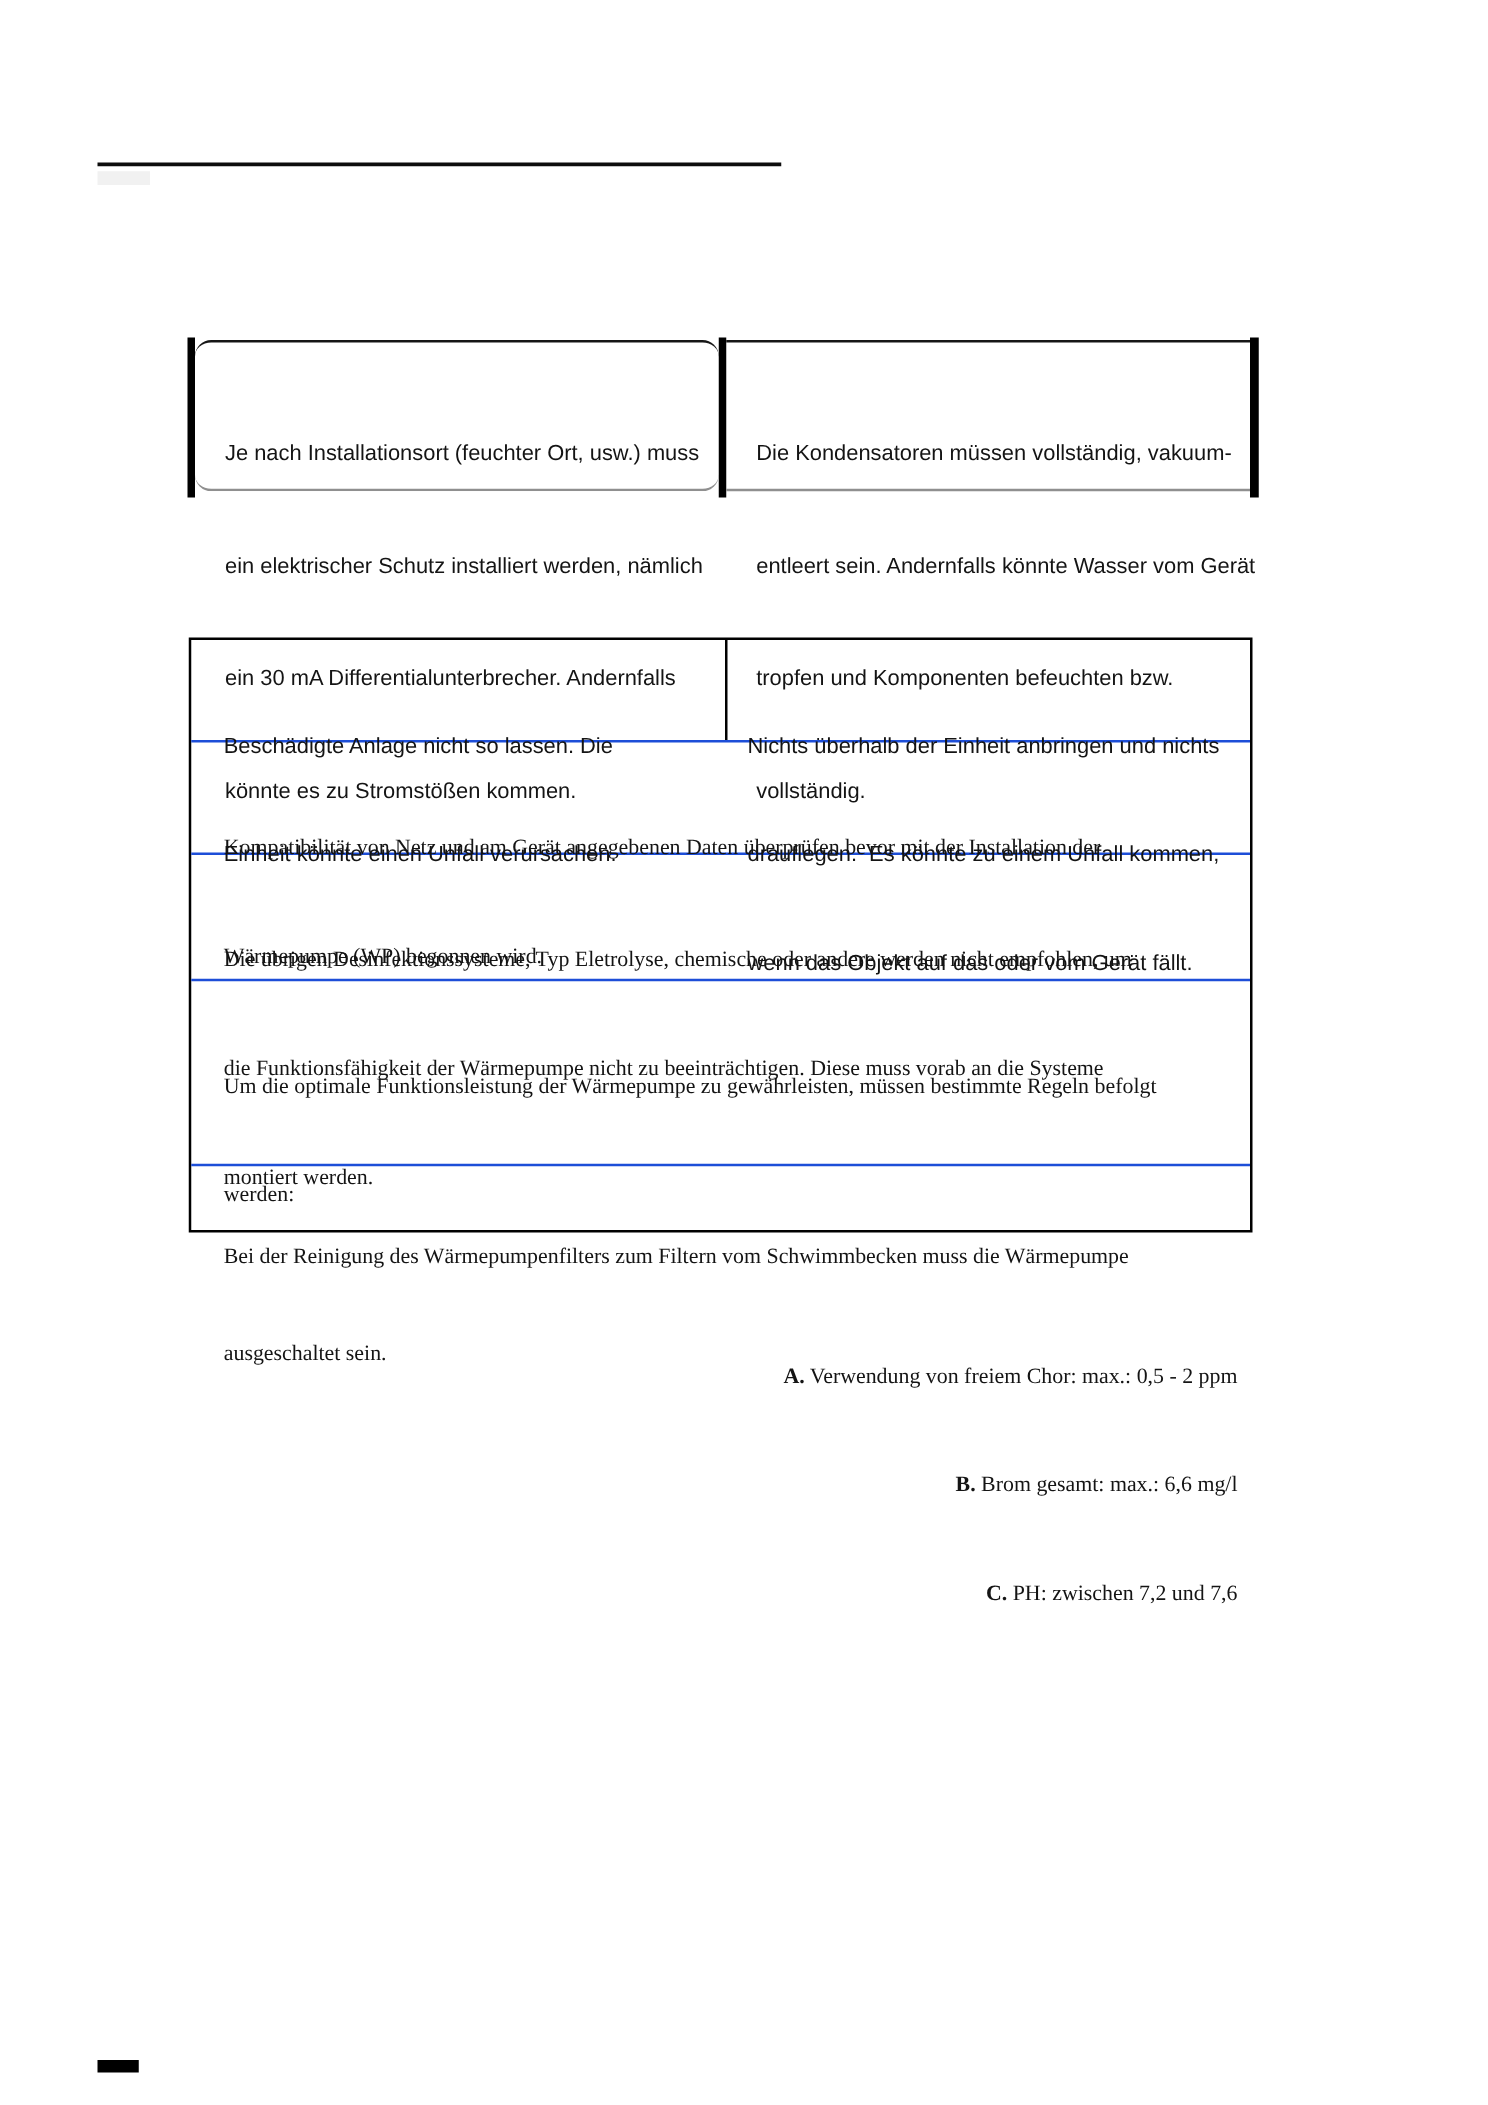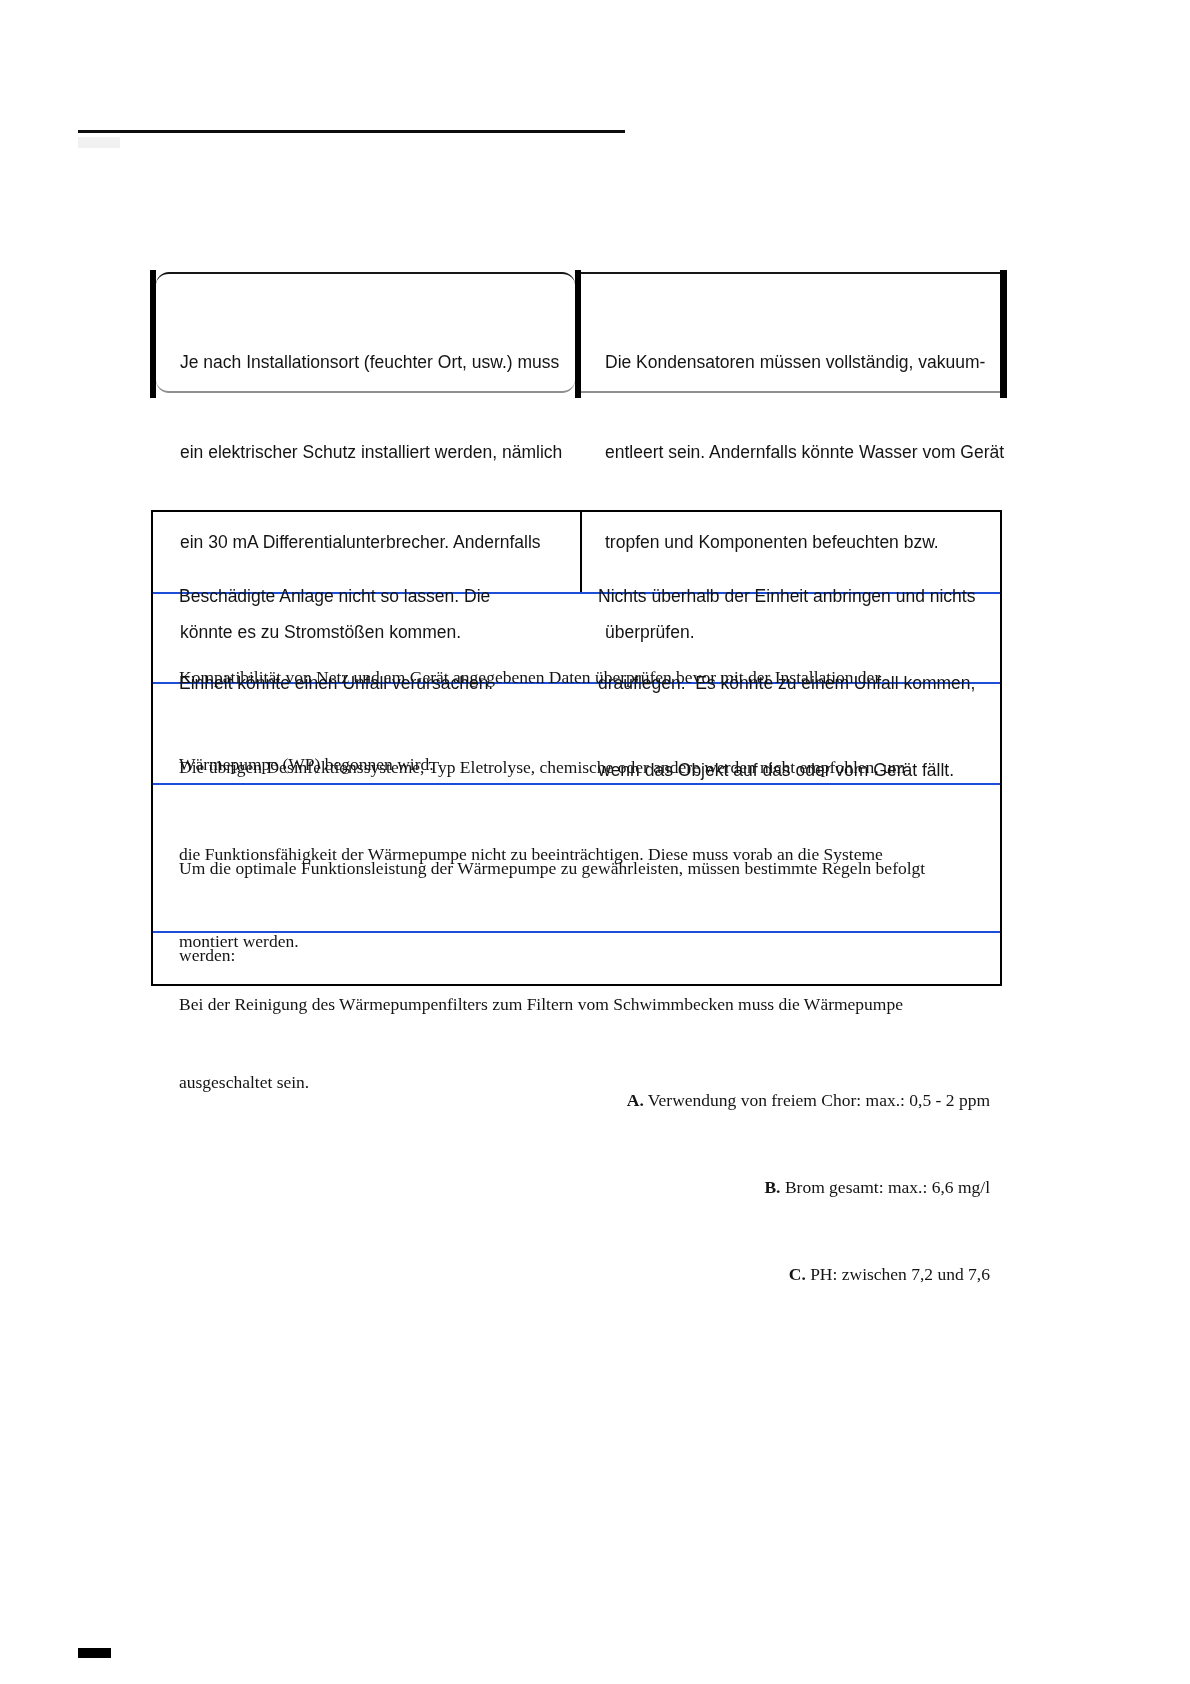--- a/index.html
+++ b/index.html
@@ -106,21 +106,21 @@
   <div>Je nach Installationsort (feuchter Ort, usw.) muss</div>
   <div>ein elektrischer Schutz installiert werden, nämlich</div>
   <div>ein 30 mA Differentialunterbrecher. Andernfalls</div>
   <div>könnte es zu Stromstößen kommen.</div>
 </div>
 
 <div class="abs warnbox warnbox-right">
   <div>Die Kondensatoren müssen vollständig, vakuum-</div>
   <div>entleert sein. Andernfalls könnte Wasser vom Gerät</div>
   <div>tropfen und Komponenten befeuchten bzw.</div>
-  <div>überprüfen.</div>
+  <div>vollständig.</div>
 </div>
 
 <div class="abs safety-table">
 
   <div class="t-row row-1 row-split">
     <div class="cell cell-left">
       <div>Beschädigte Anlage nicht so lassen. Die</div>
       <div>Einheit könnte einen Unfall verursachen.</div>
     </div>
     <div class="cell cell-right">

